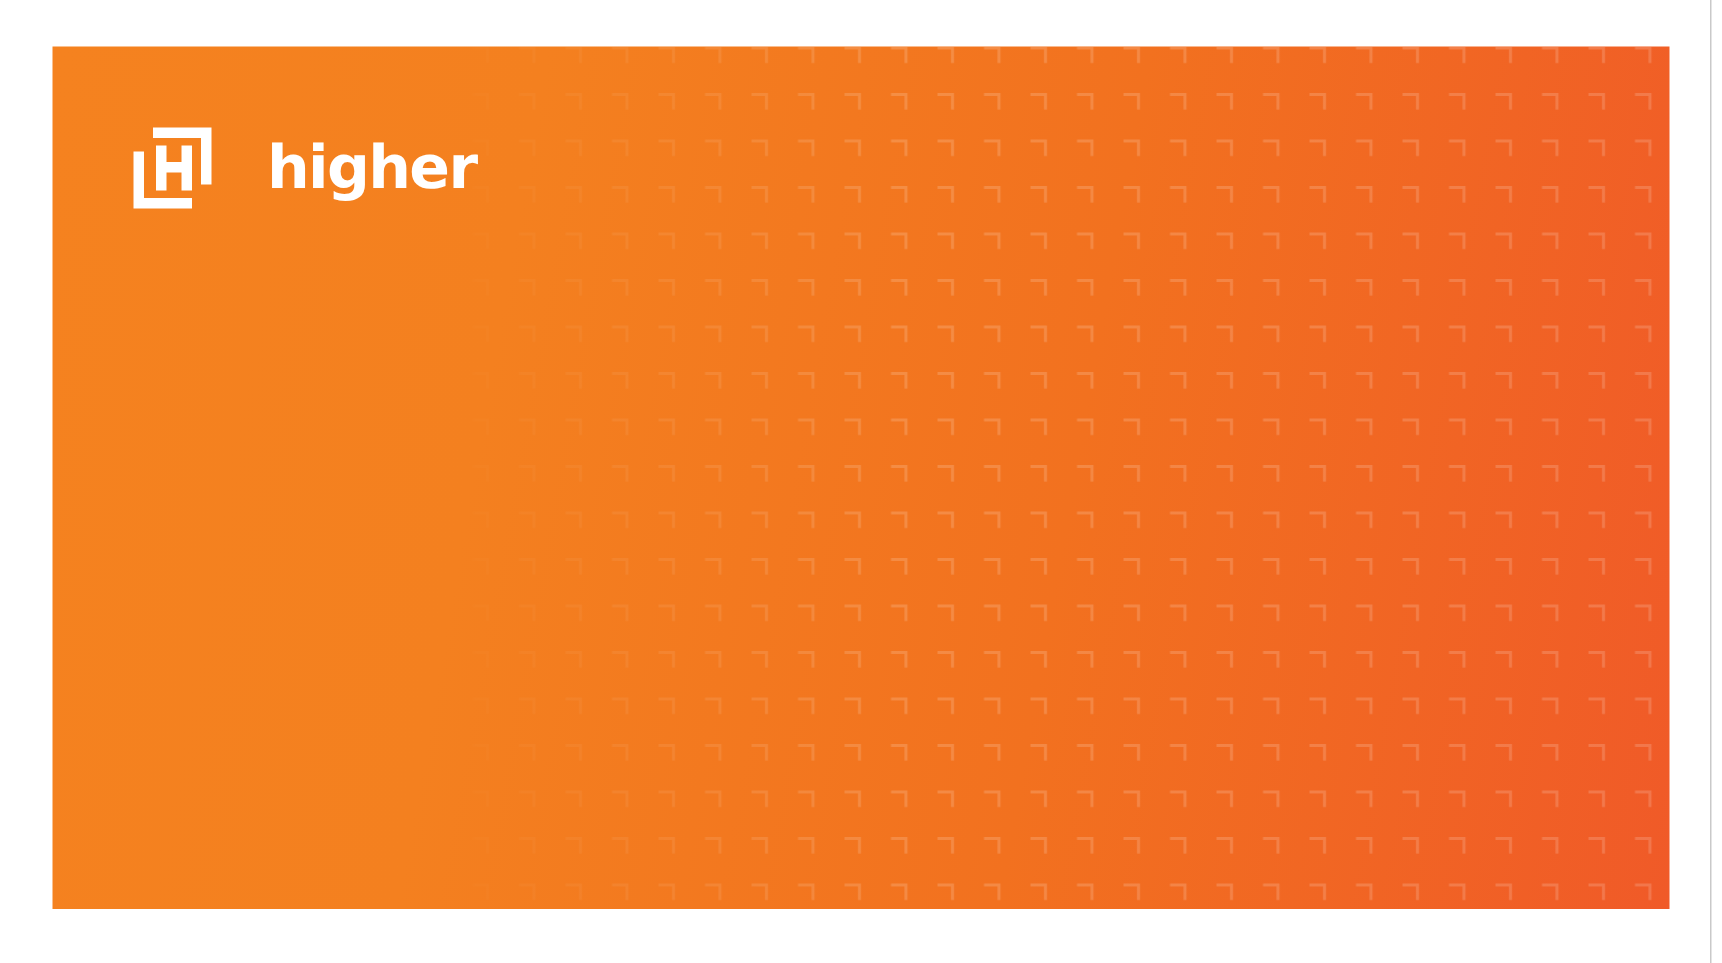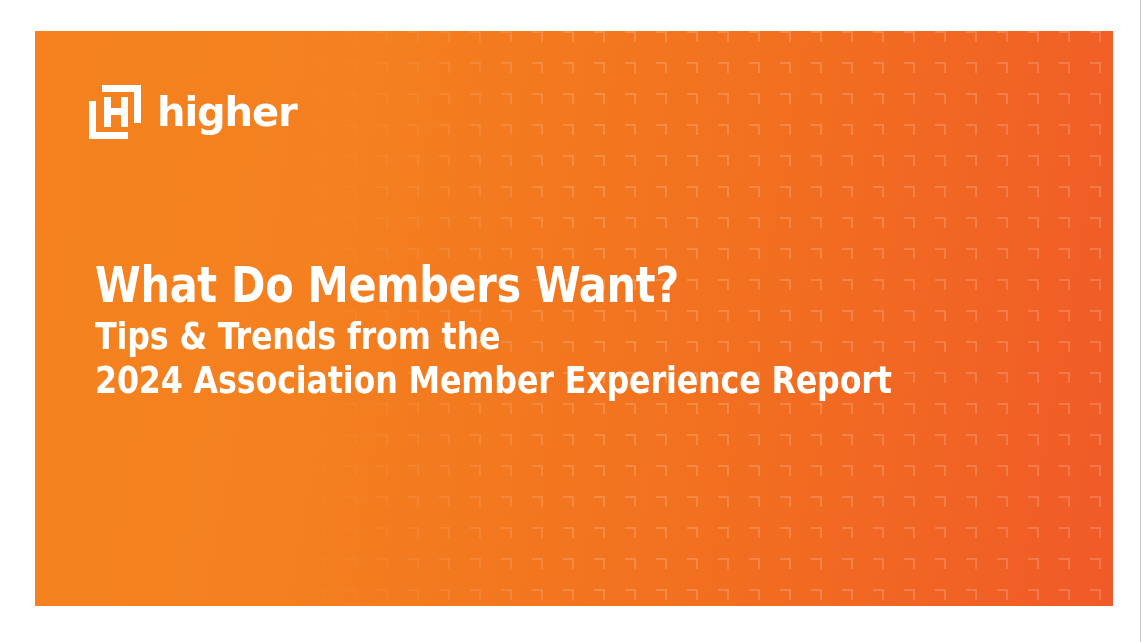--- a/index.html
+++ b/index.html
@@ -68,21 +68,21 @@
     height: 100%;
   }
 
   
   .logo-lockup {
     position: absolute;
     left: 52px;
     top: 52px;
     display: flex;
     align-items: center;
-    gap: 14px;
+    gap: 35px;
   }
   .logo-mark {
     width: 56px;
     height: 58px;
     display: block;
   }
   .logo-wordmark {
     display: flex;
     flex-direction: column;
     line-height: 0.86;
@@ -153,19 +153,14 @@
 
       <path d="M 54 40 L 47 40 L 47 9 L 15 9 L 15 2 L 54 2 Z" fill="#ffffff"></path>
 
       <path d="M 17 14 L 24 14 L 24 25 L 34 25 L 34 14 L 41 14 L 41 44 L 34 44 L 34 32 L 24 32 L 24 44 L 17 44 Z" fill="#ffffff"></path>
     </svg>
     <div class="logo-wordmark">
       <span>higher</span>
     </div>
   </div>
 
-  <div class="headline-block">
-    <h1 class="headline-main">What Do Members Want?</h1>
-    <p class="headline-sub">Tips &amp; Trends from the</p>
-    <p class="headline-sub">2024 Association Member Experience Report</p>
-  </div>
 
 </div>
 
 </body></html>

